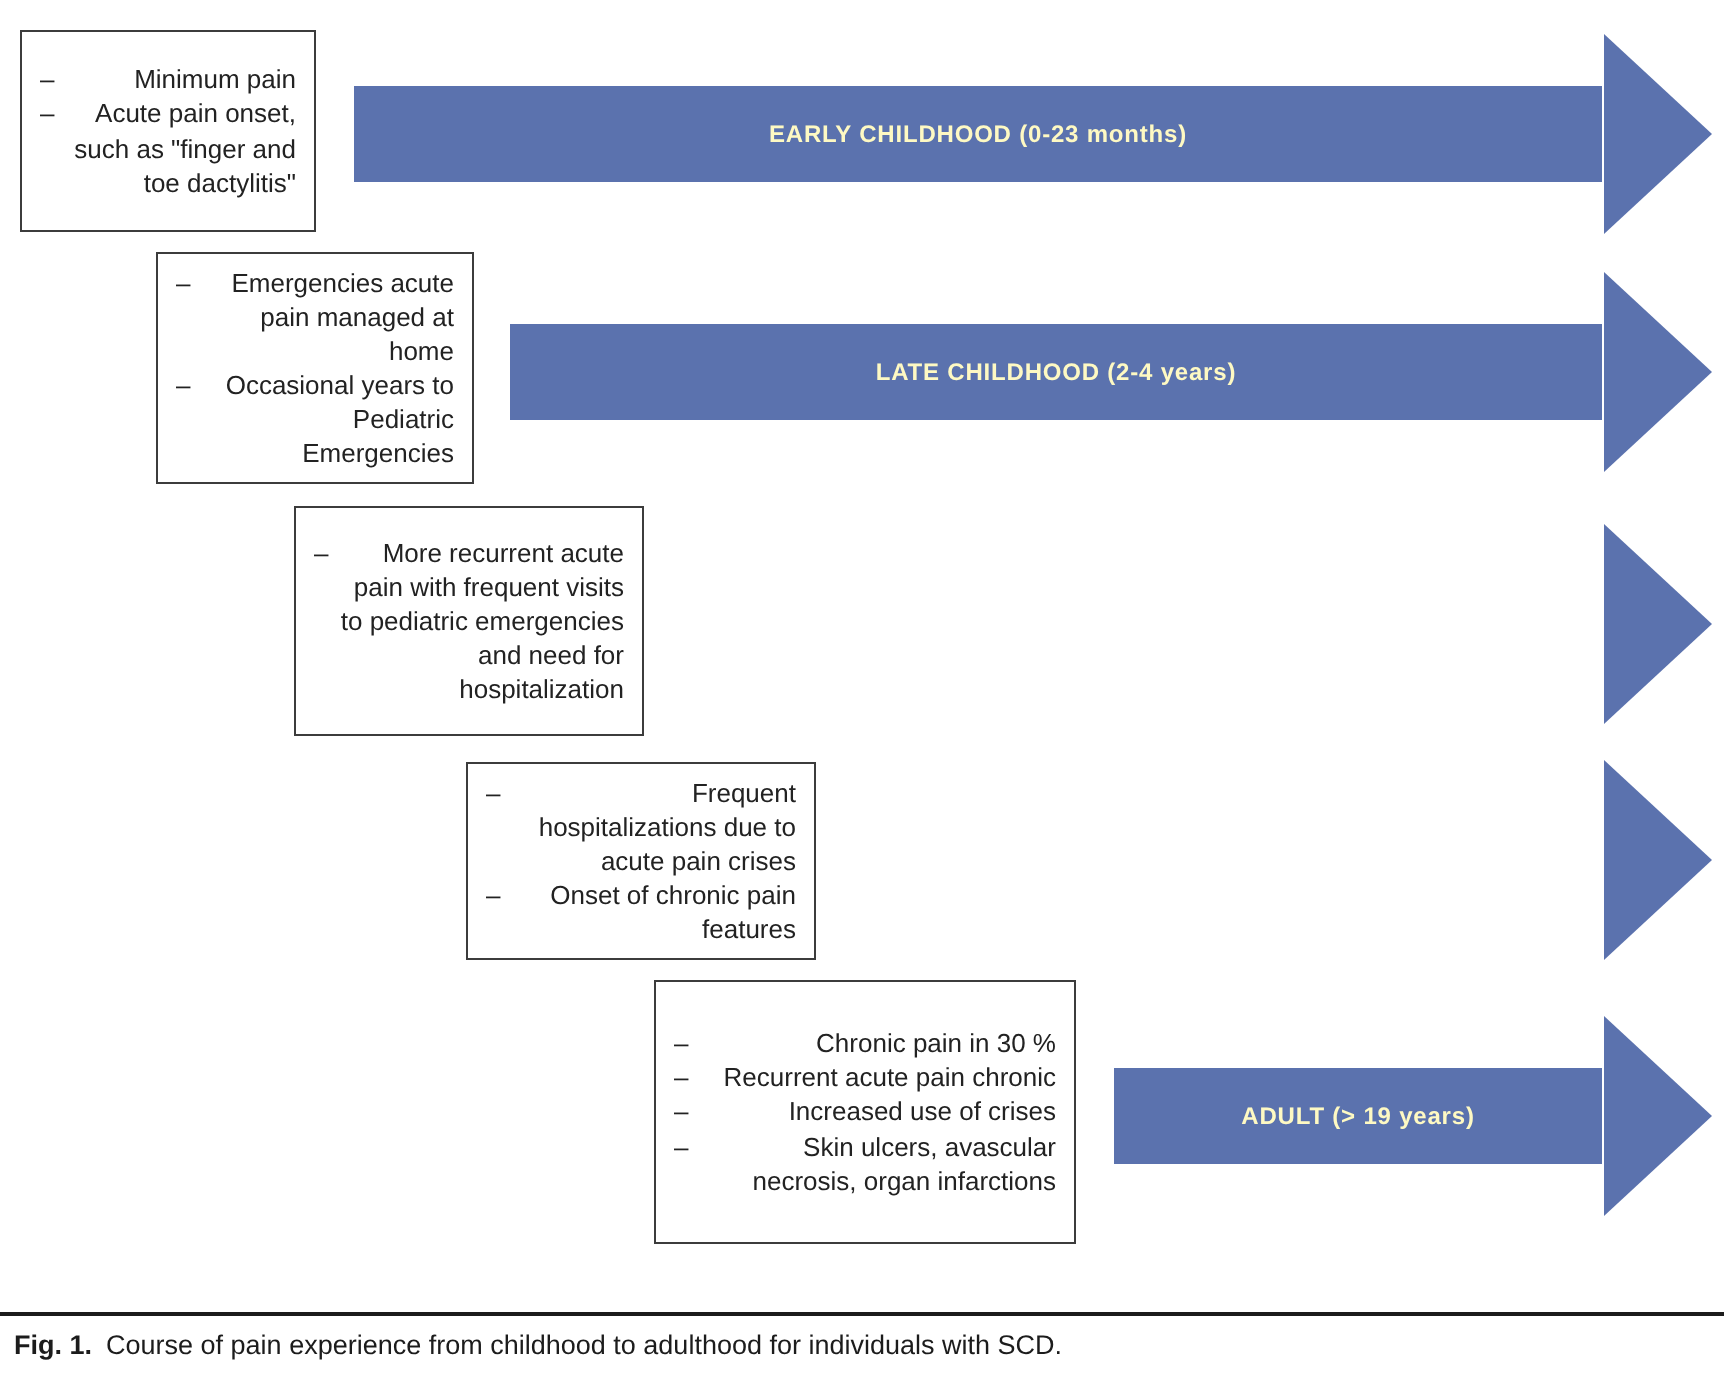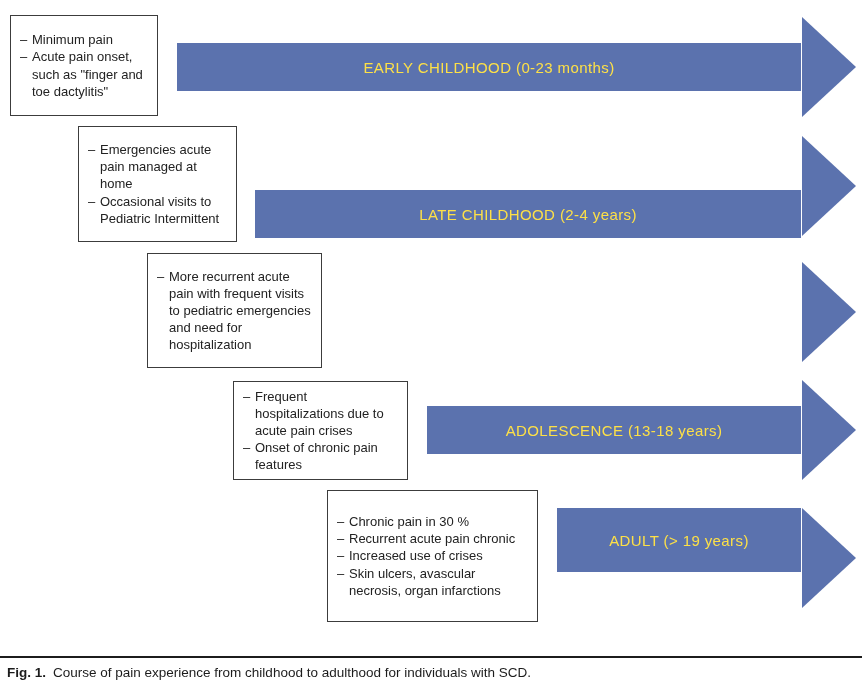--- a/index.html
+++ b/index.html
@@ -21,35 +21,35 @@
     display: flex;
     align-items: center;
     padding: 6px 9px;
     color: #222222;
     font-size: 13px;
     line-height: 1.32;
   }
   .bullets { width: 100%; }
   .bullet { display: flex; }
   .dash { flex: 0 0 12px; }
-  .bullet-text { flex: 1 1 auto; }
+  .bullet-text { flex: 1 1 auto; text-align: right; }
 
   
   .arrow-bar {
     position: absolute;
     box-sizing: border-box;
     background: var(--arrow-blue, #5b72ae);
     display: flex;
     align-items: center;
     justify-content: center;
   }
   .arrow-label {
-    color: #fde047;
-    font-weight: normal;
-    font-size: 15px;
+    color: #fef9c3;
+    font-weight: bold;
+    font-size: 12px;
     letter-spacing: 0.4px;
     white-space: nowrap;
   }
   .arrow-head {
     position: absolute;
     width: 0;
     height: 0;
     border-top: 50px solid transparent;
     border-bottom: 50px solid transparent;
     border-left: 54px solid var(--arrow-blue, #5b72ae);
@@ -96,25 +96,25 @@
   <div class="arrow-head" style="left:802px; top:17px;"></div>
 
   <div class="note-box" style="left:78px; top:126px; width:159px; height:116px;">
     <div class="bullets">
       <div class="bullet">
         <span class="dash">–</span>
         <span class="bullet-text">Emergencies acute pain managed at home</span>
       </div>
       <div class="bullet">
         <span class="dash">–</span>
-        <span class="bullet-text">Occasional visits to Pediatric Intermittent</span>
+        <span class="bullet-text">Occasional years to Pediatric Emergencies</span>
       </div>
     </div>
   </div>
-  <div class="arrow-bar" style="left:255px; top:162px; width:546px; height:48px;margin-top:28px;">
+  <div class="arrow-bar" style="left:255px; top:162px; width:546px; height:48px;">
     <span class="arrow-label">LATE CHILDHOOD (2-4 years)</span>
   </div>
   <div class="arrow-head" style="left:802px; top:136px;"></div>
 
   <div class="note-box" style="left:147px; top:253px; width:175px; height:115px;">
     <div class="bullets">
       <div class="bullet">
         <span class="dash">–</span>
         <span class="bullet-text">More recurrent acute pain with frequent visits to pediatric emergencies and need for hospitalization</span>
       </div>
@@ -127,23 +127,20 @@
       <div class="bullet">
         <span class="dash">–</span>
         <span class="bullet-text">Frequent hospitalizations due to acute pain crises</span>
       </div>
       <div class="bullet">
         <span class="dash">–</span>
         <span class="bullet-text">Onset of chronic pain features</span>
       </div>
     </div>
   </div>
-  <div class="arrow-bar" style="left:427px; top:406px; width:374px; height:48px;">
-    <span class="arrow-label">ADOLESCENCE (13-18 years)</span>
-  </div>
   <div class="arrow-head" style="left:802px; top:380px;"></div>
 
   <div class="note-box" style="left:327px; top:490px; width:211px; height:132px;">
     <div class="bullets">
       <div class="bullet">
         <span class="dash">–</span>
         <span class="bullet-text">Chronic pain in 30 %</span>
       </div>
       <div class="bullet">
         <span class="dash">–</span>
@@ -152,21 +149,21 @@
       <div class="bullet">
         <span class="dash">–</span>
         <span class="bullet-text">Increased use of crises</span>
       </div>
       <div class="bullet">
         <span class="dash">–</span>
         <span class="bullet-text">Skin ulcers, avascular necrosis, organ infarctions</span>
       </div>
     </div>
   </div>
-  <div class="arrow-bar" style="left:557px; top:508px; width:244px; height:64px;">
+  <div class="arrow-bar" style="left:557px; top:534px; width:244px; height:48px;">
     <span class="arrow-label">ADULT (&gt; 19 years)</span>
   </div>
   <div class="arrow-head" style="left:802px; top:508px;"></div>
 
   <div class="caption-rule"></div>
   <div class="caption">
     <span class="caption-prefix">Fig. 1.</span><span class="caption-text">Course of pain experience from childhood to adulthood for individuals with SCD.</span>
   </div>
 
 </div>

